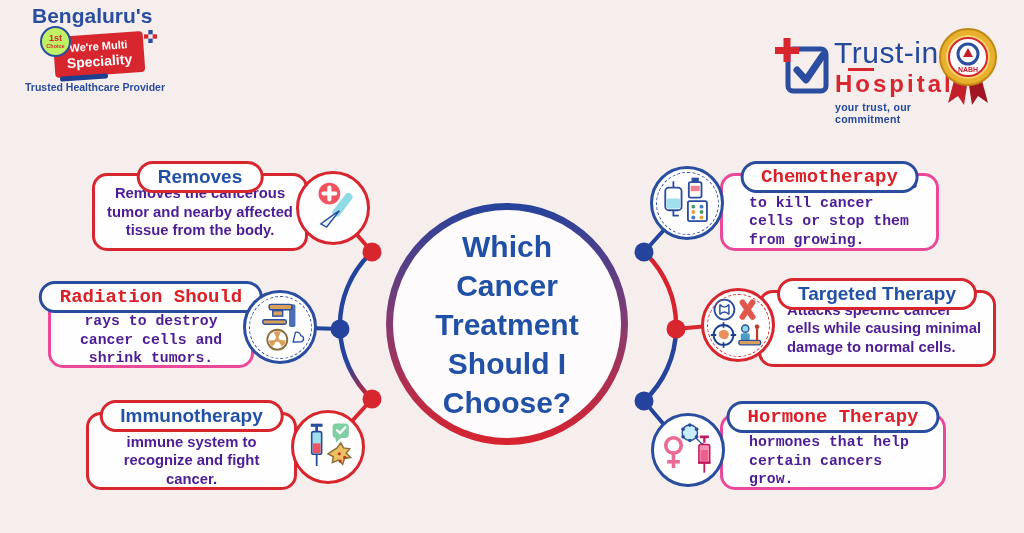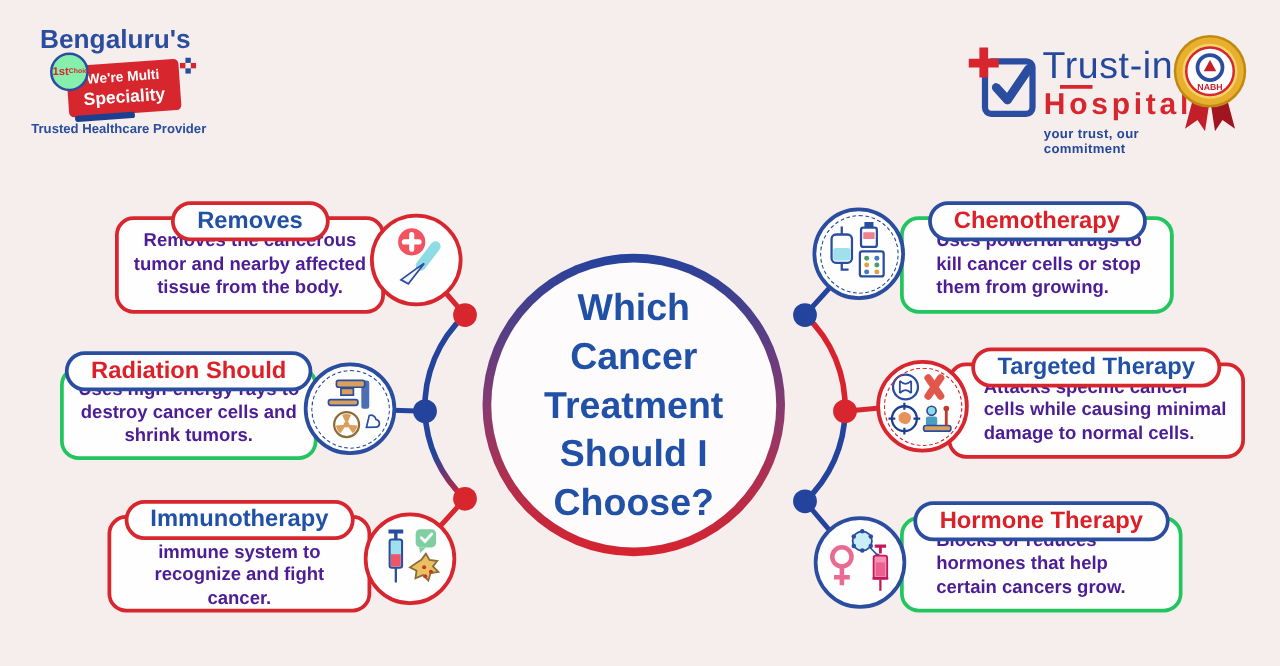--- a/index.html
+++ b/index.html
@@ -24,21 +24,21 @@
   .center-line{
     font-size:30px;font-weight:bold;color:#2150a7;line-height:39px;text-align:center;
   }
 
   
   .card{
     position:absolute;z-index:2;background:#fffefe;border-radius:15px;
     display:flex;align-items:center;justify-content:center;
   }
   .card.red{border:3px solid #d8262f;}
-  .card.blue{border:3px solid #22c55e;}
+  .card.blue{border:3px solid #ec4899;font-family:Liberation Mono, monospace;}
   .card p{
     margin:0;font-size:14.8px;font-weight:bold;color:#4c1d95;line-height:18.5px;
   }
   .card.side-left p{text-align:center;padding:4px 8px;}
   .card.side-right p{text-align:left;padding:4px 10px 4px 26px;}
   .pill{
     position:absolute;top:-15px;left:50%;transform:translateX(-50%);
     background:#fffefe;border-radius:20px;padding:1px 18px;white-space:nowrap;
     font-size:19px;font-weight:bold;line-height:24px;z-index:3;
   }
@@ -55,34 +55,34 @@
   .icon-circle.red{border:3px solid #d8262f;}
   .icon-circle.blue{border:3px solid #2a4da0;}
   .icon-circle.dashed::after{
     content:"";position:absolute;inset:2.5px;border-radius:50%;
   }
   .icon-circle.dashed.red::after{border:1.5px dashed #d8262f;}
   .icon-circle.dashed.blue::after{border:1.5px dashed #2a4da0;}
   .icon-circle svg{width:58px;height:58px;}
 
   
-  .brand-left{position:absolute;left:16px;top:20px;width:158px;height:95px;z-index:2;}
+  .brand-left{position:absolute;left:16px;top:4px;width:158px;height:95px;z-index:2;}
   .brand-city{position:absolute;left:16px;top:0;font-size:21px;font-weight:bold;color:#2a4da0;}
   .brand-banner{
     position:absolute;left:38px;top:30px;width:90px;height:41px;background:#d8262f;
     border-radius:4px;transform:rotate(-4deg);color:#fff;text-align:center;
     display:flex;flex-direction:column;justify-content:center;
   }
   .brand-banner .b1{font-size:11px;font-weight:bold;line-height:13px;}
   .brand-banner .b2{font-size:14px;font-weight:bold;line-height:16px;}
   .brand-swoosh{position:absolute;left:44px;top:71px;width:48px;height:5px;background:#1d3f8f;transform:rotate(-4deg);border-radius:2px;}
   .brand-circle{
     position:absolute;left:24px;top:22px;width:31px;height:31px;border-radius:50%;
-    background:#86efac;border:2px solid #2a4da0;box-sizing:border-box;
-    display:flex;flex-direction:row;align-items:center;justify-content:space-between;z-index:2;
+    background:#bef264;border:2px solid #2a4da0;box-sizing:border-box;
+    display:flex;flex-direction:column;align-items:center;justify-content:center;z-index:2;
   }
   .brand-circle .c1{font-size:9px;font-weight:bold;color:#d8262f;line-height:9px;}
   .brand-circle .c2{font-size:5.5px;font-weight:bold;color:#d8262f;line-height:7px;}
   .brand-tagline{position:absolute;left:0;top:77px;width:158px;text-align:center;font-size:10.5px;font-weight:bold;color:#2a4da0;}
   .pixel-cross{position:absolute;left:128px;top:26px;}
 
   
   .brand-right{position:absolute;left:772px;top:25px;width:175px;height:92px;z-index:2;}
   .tr-name1{position:absolute;left:62px;top:11px;font-size:30px;font-weight:normal;color:#23489c;letter-spacing:0.5px;}
   .tr-underline{position:absolute;left:76px;top:43px;width:26px;height:2.5px;background:#d8262f;}

